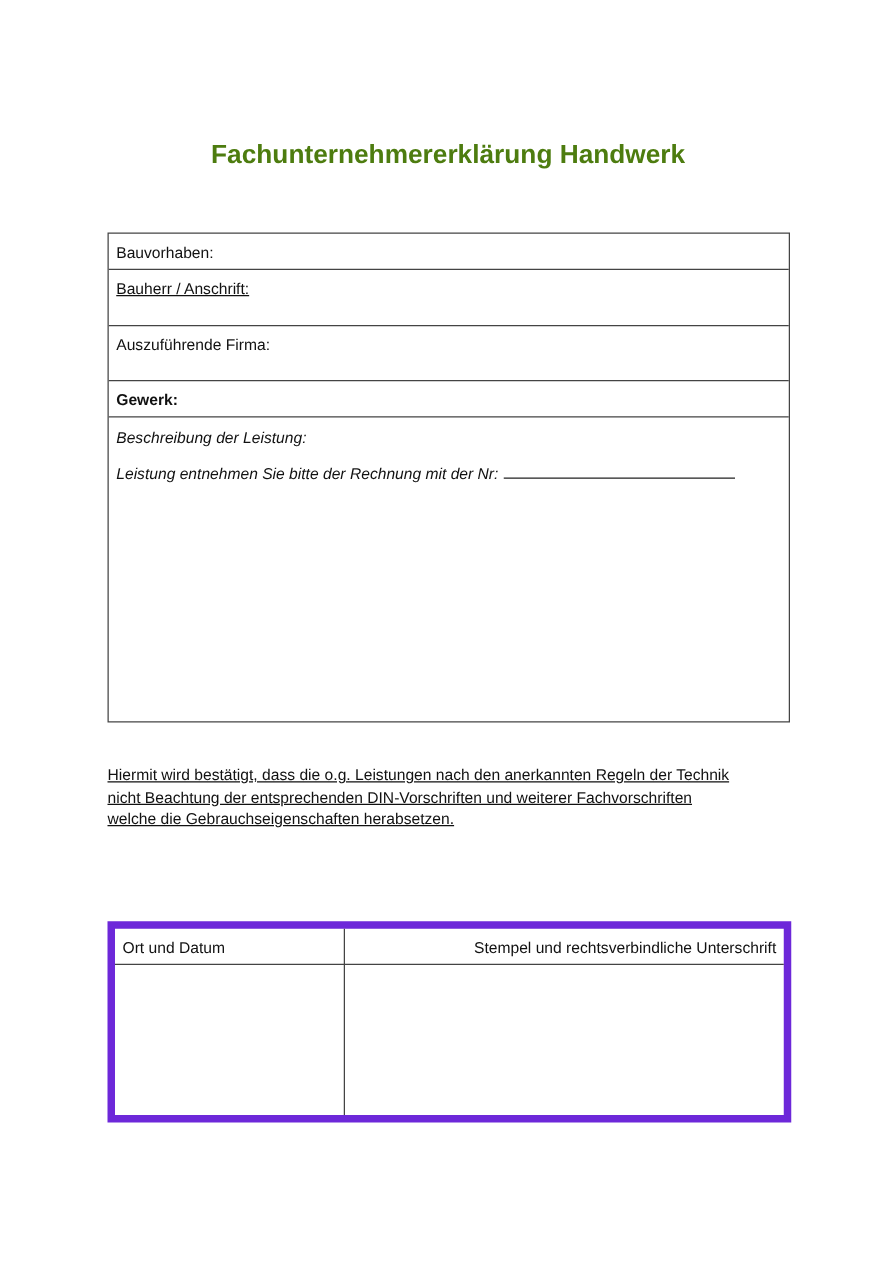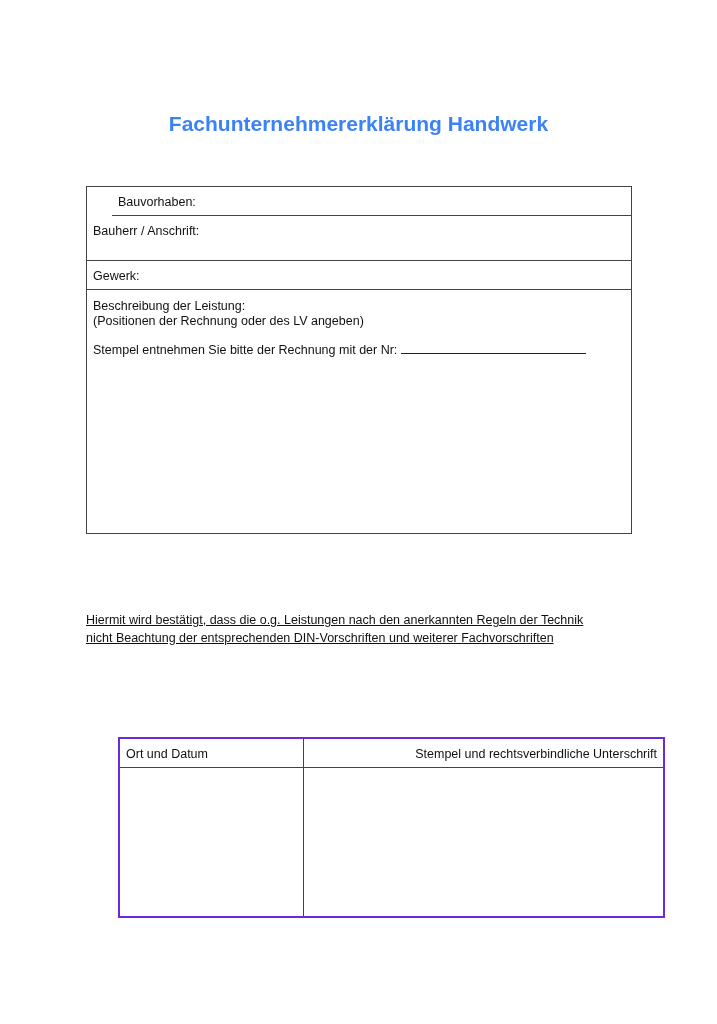--- a/index.html
+++ b/index.html
@@ -1,71 +1,74 @@
 <!DOCTYPE html>
 <html><head>
   <meta charset="utf-8">
   <style>
     html, body { margin: 0; padding: 0; background: #ffffff; }
     body { width: 717px; height: 1024px; position: relative; overflow: hidden;
            font-family: "Liberation Sans", sans-serif; color: #111; }
     .title { position: absolute; top: 112px; left: 0; width: 717px; text-align: center;
-             font-size: 21px; font-weight: bold; color: #3b82f6; }
+             font-size: 21px; font-weight: bold; color: #4d7c0f; }
     .form-box { position: absolute; left: 86px; top: 186px; width: 546px;
                 border: 1px solid #444; box-sizing: border-box; }
     .row { border-bottom: 1px solid #444; font-size: 12.5px; padding: 0 6px; box-sizing: border-box; }
     .row:last-child { border-bottom: none; }
-    .r1 { height: 29px; padding-top: 8px; margin-left: 25px; }
-    .r2 { height: 45px; padding-top: 8px; }
+    .r1 { height: 29px; padding-top: 8px; }
+    .r2 { height: 45px; padding-top: 8px; text-decoration: underline; }
     .r3 { height: 44px; padding-top: 8px; }
-    .r4 { height: 29px; padding-top: 8px; }
-    .r5 { height: 243px; padding-top: 9px; line-height: 15px; }
+    .r4 { height: 29px; padding-top: 8px; font-weight: bold; }
+    .r5 { height: 243px; padding-top: 9px; line-height: 15px; font-style: italic; }
     .r5 .gap { height: 13px; }
     .underline { display: inline-block; width: 185px; border-bottom: 1px solid #222; height: 11px; vertical-align: baseline; margin-left: 4px; }
     .confirm { position: absolute; left: 86px; top: 612px; width: 560px; font-size: 12.5px; line-height: 17.5px; text-decoration: underline; }
-    .sig-table { position: absolute; left: 86px; top: 737px; width: 547px; height: 181px;
-                 border: 2px solid #6d28d9; box-sizing: border-box; margin-left: 32px; }
+    .sig-table { position: absolute; left: 86px; top: 737px; width: 547px; height: 161px;
+                 border: 6px solid #6d28d9; box-sizing: border-box; }
     .sig-head { position: absolute; left: 0; top: 0; width: 100%; height: 29px; border-bottom: 1px solid #444; box-sizing: border-box; }
     .sig-divider { position: absolute; left: 183px; top: 0; width: 1px; height: 100%; background: #444; }
     .sig-h1 { position: absolute; left: 6px; top: 8px; font-size: 12.5px; }
     .sig-h2 { position: absolute; right: 6px; top: 8px; font-size: 12.5px; text-align: right; }
     .sig-cell1 { position: absolute; left: 0; top: 29px; width: 183px; height: 150px; }
     .sig-cell2 { position: absolute; left: 184px; top: 29px; width: 361px; height: 150px; }
     .field-area { display: block; }
   </style>
 </head>
 <body>
 
 <div class="title">Fachunternehmererklärung Handwerk</div>
 
 <div class="form-box">
   <div class="row r1">
     <span>Bauvorhaben:</span>
   </div>
   <div class="row r2">
     <span>Bauherr / Anschrift:</span>
   </div>
+  <div class="row r3">
+    <span>Auszuführende Firma:</span>
+  </div>
   <div class="row r4">
     <span>Gewerk:</span>
   </div>
   <div class="row r5">
     <div>Beschreibung der Leistung:</div>
-    <div>(Positionen der Rechnung oder des LV angeben)</div>
     <div class="gap"></div>
     <div>
-      <span>Stempel entnehmen Sie bitte der Rechnung mit der Nr:</span><span class="underline"></span>
+      <span>Leistung entnehmen Sie bitte der Rechnung mit der Nr:</span><span class="underline"></span>
     </div>
     <div class="gap"></div>
     <div class="field-area" style="height:130px;"></div>
   </div>
 </div>
 
 <div class="confirm">
   <div>Hiermit wird bestätigt, dass die o.g. Leistungen nach den anerkannten Regeln der Technik</div>
   <div>nicht Beachtung der entsprechenden DIN-Vorschriften und weiterer Fachvorschriften</div>
+  <div>welche die Gebrauchseigenschaften herabsetzen.</div>
 </div>
 
 <div class="sig-table">
   <div class="sig-head">
     <span class="sig-h1">Ort und Datum</span>
     <span class="sig-h2">Stempel und rechtsverbindliche Unterschrift</span>
   </div>
   <div class="sig-divider"></div>
   <div class="sig-cell1"></div>
   <div class="sig-cell2"></div>

